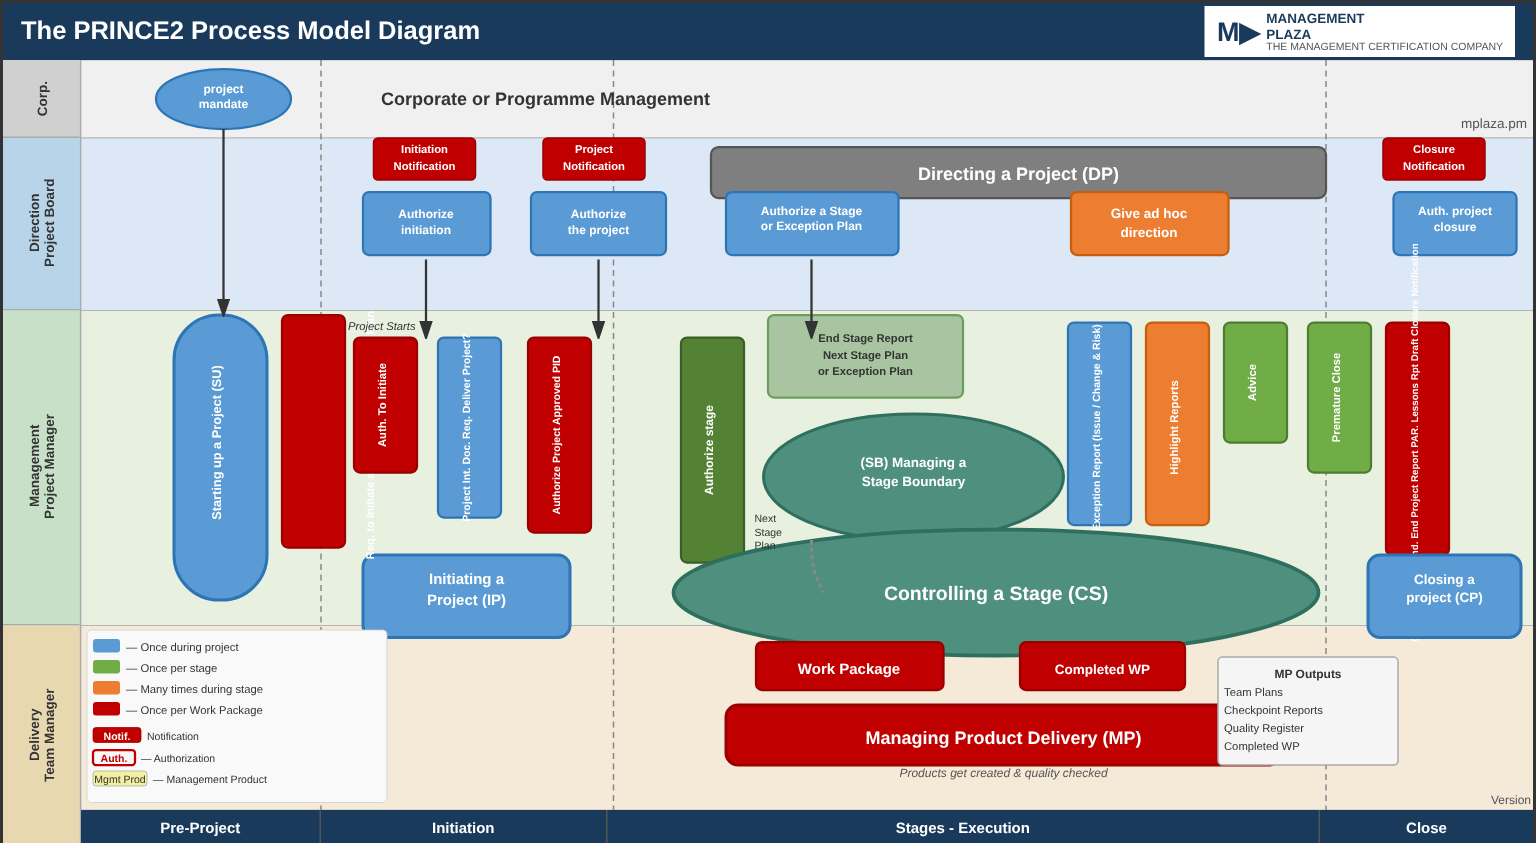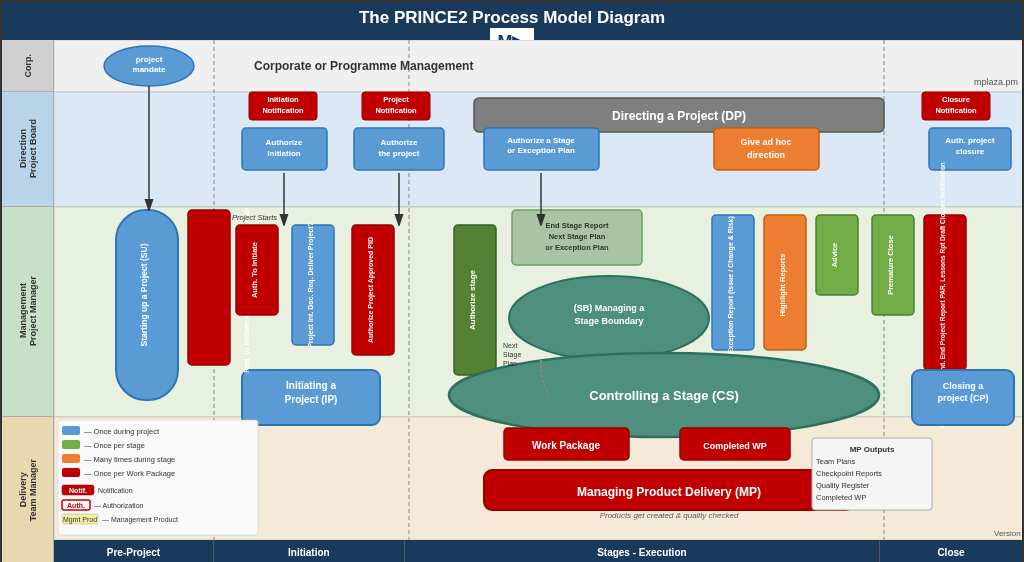--- a/index.html
+++ b/index.html
@@ -15,21 +15,20 @@
     
     
     .header {
       background: #1a3a5c;
       color: #fff;
       padding: 6px 12px;
       display: flex;
       justify-content: space-between;
       align-items: center;
       height: 38px;
-      flex-direction: column;
     }
     .header-title {
       font-size: 17px;
       font-weight: bold;
       color: #fff;
     }
     .logo-area {
       display: flex;
       align-items: center;
       gap: 8px;
@@ -122,20 +121,25 @@
 </head>
 <body>
 
 <div class="diagram-container">
 
   <div class="header">
     <span class="header-title">The PRINCE2 Process Model Diagram</span>
     <div class="logo-area">
       <div class="logo-box">
         <span class="logo-mp">M▶</span>
+        <div>
+          <div class="logo-text" style="white-space:pre;">MANAGEMENT
+PLAZA</div>
+          <div class="logo-sub">THE MANAGEMENT CERTIFICATION COMPANY</div>
+        </div>
       </div>
     </div>
   </div>
 
   <div class="main-area">
 
     <div class="left-labels">
       <div class="left-label left-label-corp">
         <span>Corp.</span>
       </div>

